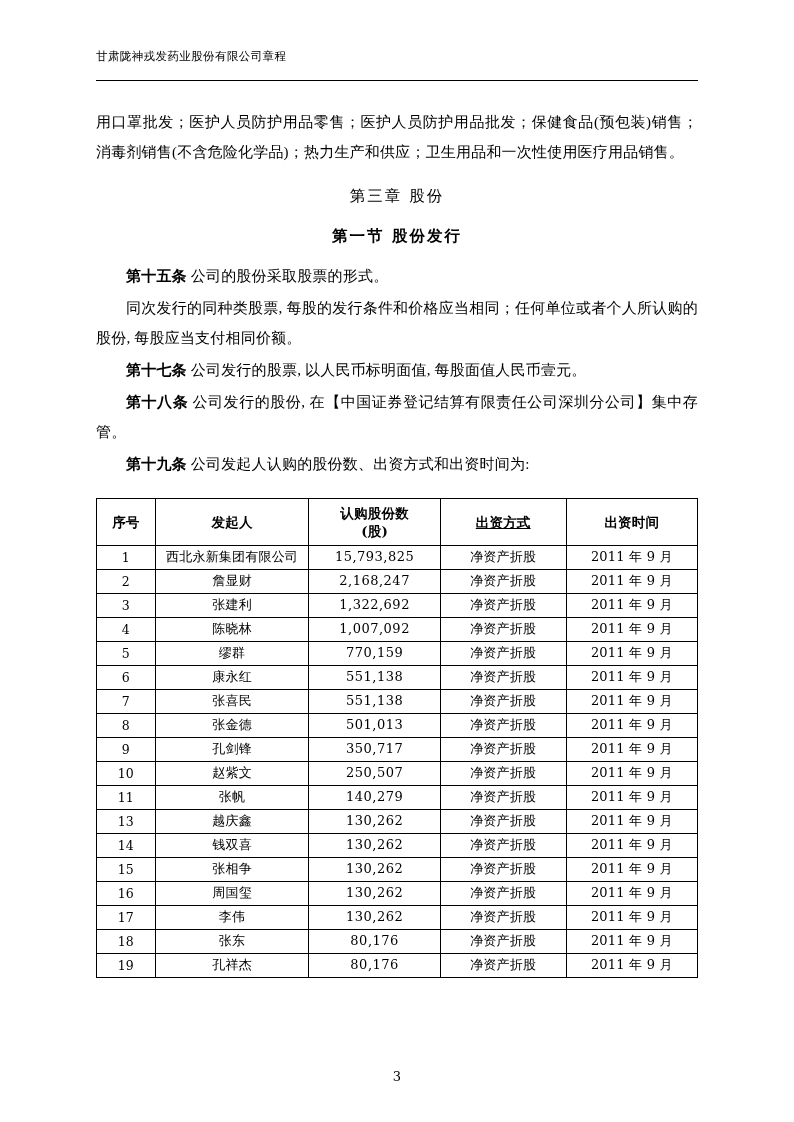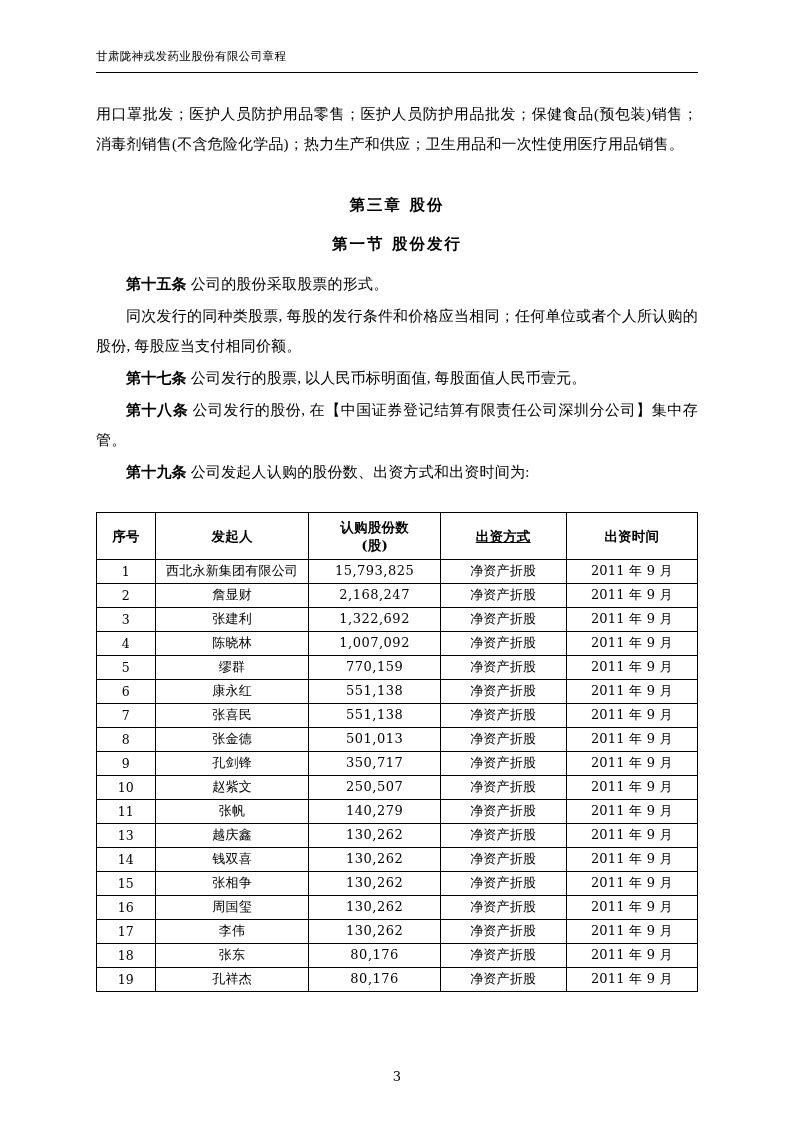--- a/index.html
+++ b/index.html
@@ -16,62 +16,62 @@
   .page {
     position: relative;
     width: 794px;
     height: 1122px;
     box-sizing: border-box;
     padding: 48px 96px 40px 96px;
   }
   .header {
     font-size: 11.5px;
     line-height: 1.4;
-    padding-bottom: 8px;
+    padding-bottom: 16px;
     border-bottom: 1px solid #000;
     margin-bottom: 26px;
     letter-spacing: 0.4px;
   }
   .body-text {
     font-size: 15px;
     line-height: 2.0;
     text-align: justify;
     letter-spacing: 0.2px;
   }
   .para {
     margin: 0 0 2px 0;
     text-indent: 2em;
     font-family: Liberation Serif, serif;
   }
   .para.noindent {
     text-indent: 0;
   }
   .chapter-title {
     text-align: center;
-    font-weight: bold;
+    font-weight: normal;
     font-size: 15.5px;
-    margin: 30px 0 8px 0;
+    margin: 14px 0 8px 0;
     letter-spacing: 2px;
     text-indent: 0;
   }
   .section-title {
     text-align: center;
     font-weight: bold;
     font-size: 15.5px;
     margin: 2px 0 10px 0;
     letter-spacing: 2px;
     text-indent: 0;
   }
   .art-no {
     font-weight: bold;
   }
   table.share-table {
     border-collapse: collapse;
     width: 100%;
-    margin-top: 25px;
+    margin-top: 19px;
     font-size: 13px;
     table-layout: fixed;
   }
   table.share-table th,
   table.share-table td {
     border: 1px solid #000;
     padding: 1px 4px;
     text-align: center;
     line-height: 1.45;
     font-weight: normal;

